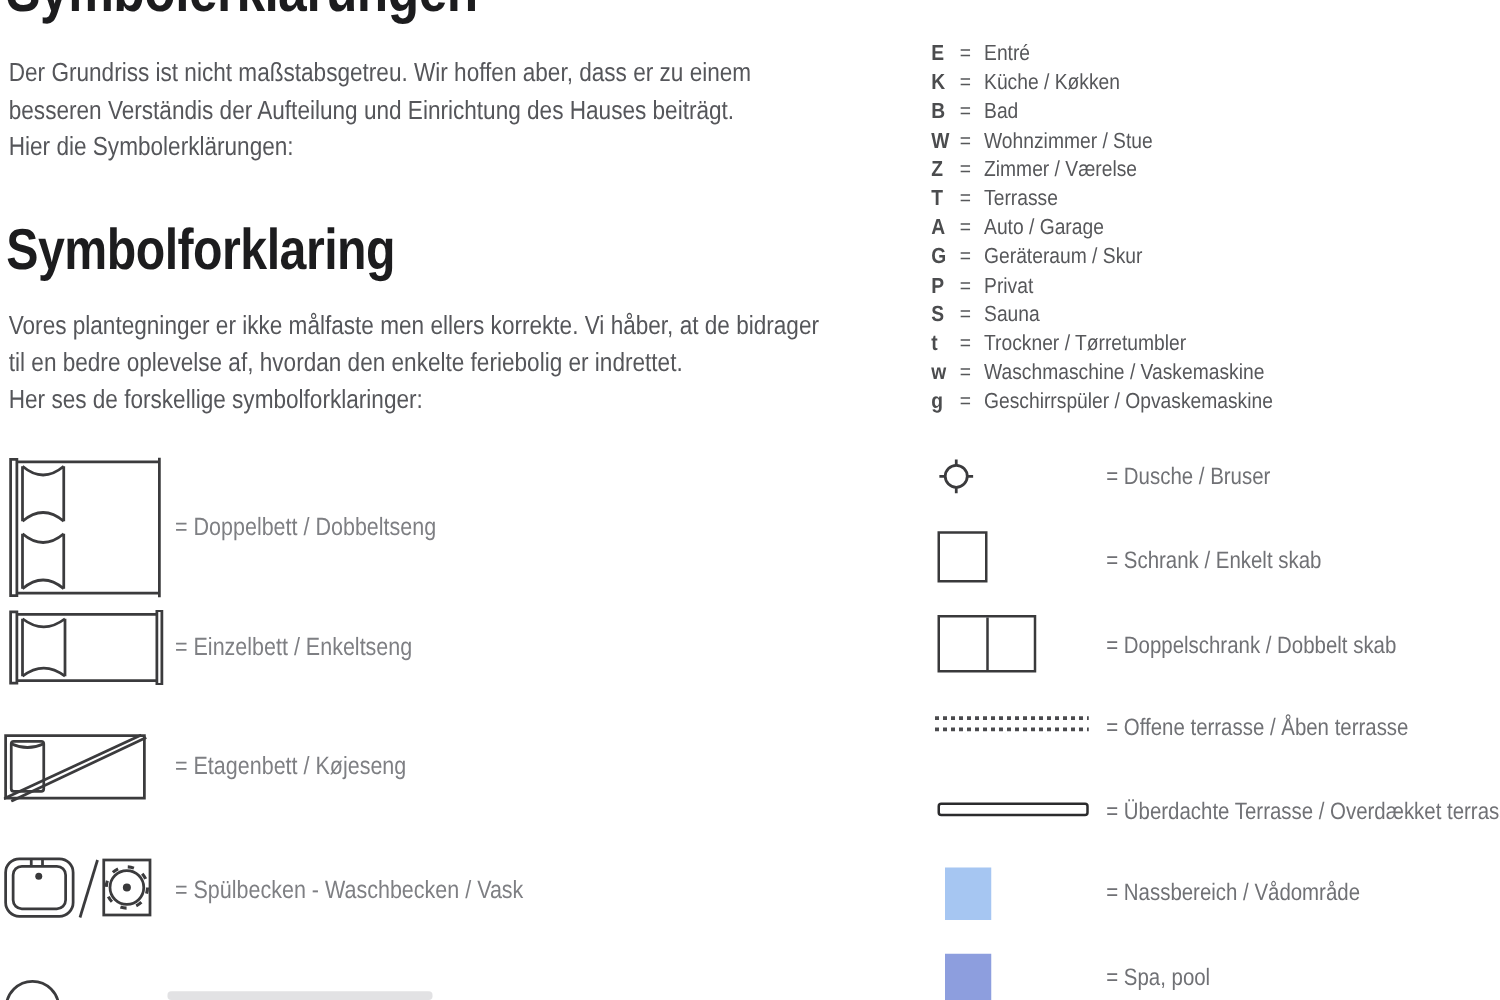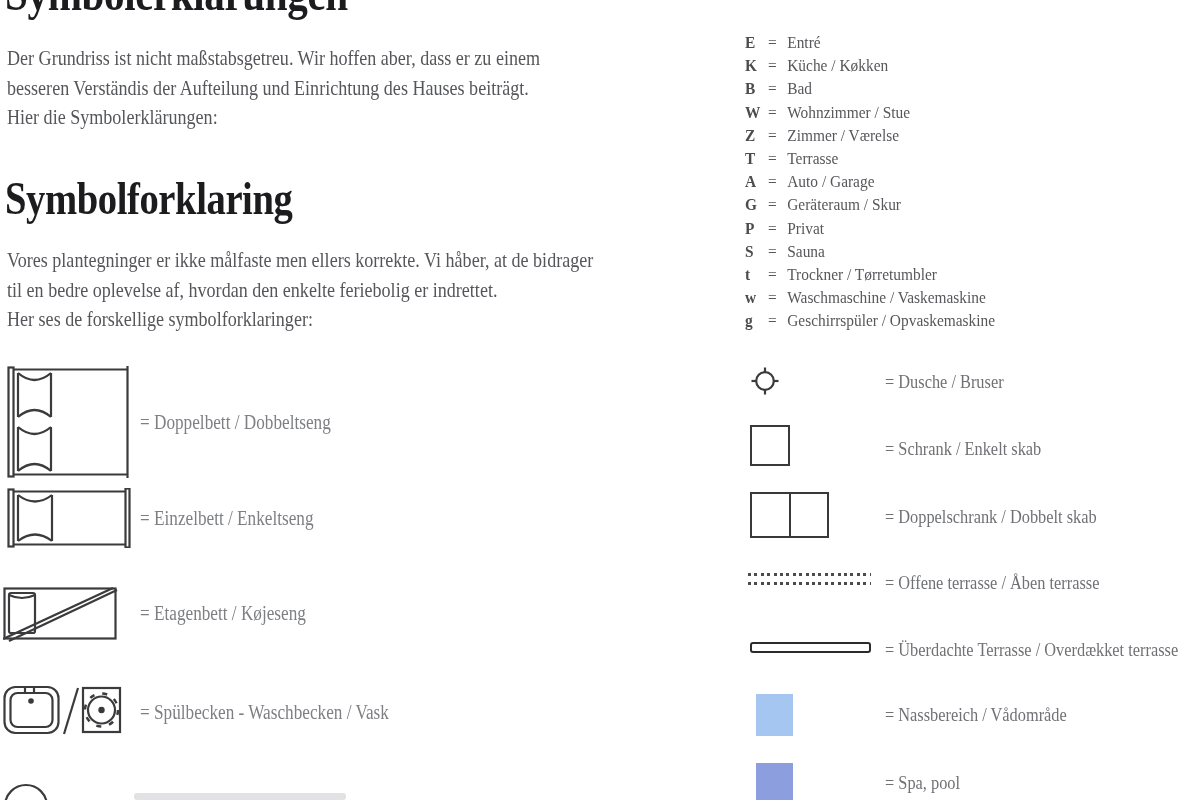--- a/index.html
+++ b/index.html
@@ -1,17 +1,17 @@
 <!DOCTYPE html>
 <html><head>
 <meta charset="utf-8">
 <style>
   html,body{margin:0;padding:0;background:#fff;}
   .page{position:relative;width:1200px;height:800px;background:#ffffff;overflow:hidden;
-        font-family:Liberation Serif, serif;}
+        font-family:Liberation Sans, sans-serif;}
   .h1{position:absolute;left:5px;margin:0;font-weight:700;color:#1c1c1e;
       letter-spacing:-.5px;white-space:nowrap;transform:scaleX(.84);transform-origin:0 0;line-height:1;}
   #h1-de{top:-31px;font-size:49px;}
   #h1-da{top:176px;font-size:46px;}
   .para{position:absolute;left:7px;margin:0;font-size:21px;line-height:29.5px;color:#55565a;
         white-space:nowrap;transform:scaleX(.86);transform-origin:0 0;}
   #para-de{top:44px;}
   #para-da{top:246px;}
   .ab-list{position:absolute;left:745px;top:31px;transform:scaleX(.88);transform-origin:0 0;}
   .ab-row{display:flex;height:23.2px;align-items:center;font-size:17.5px;color:#56575a;white-space:nowrap;}

